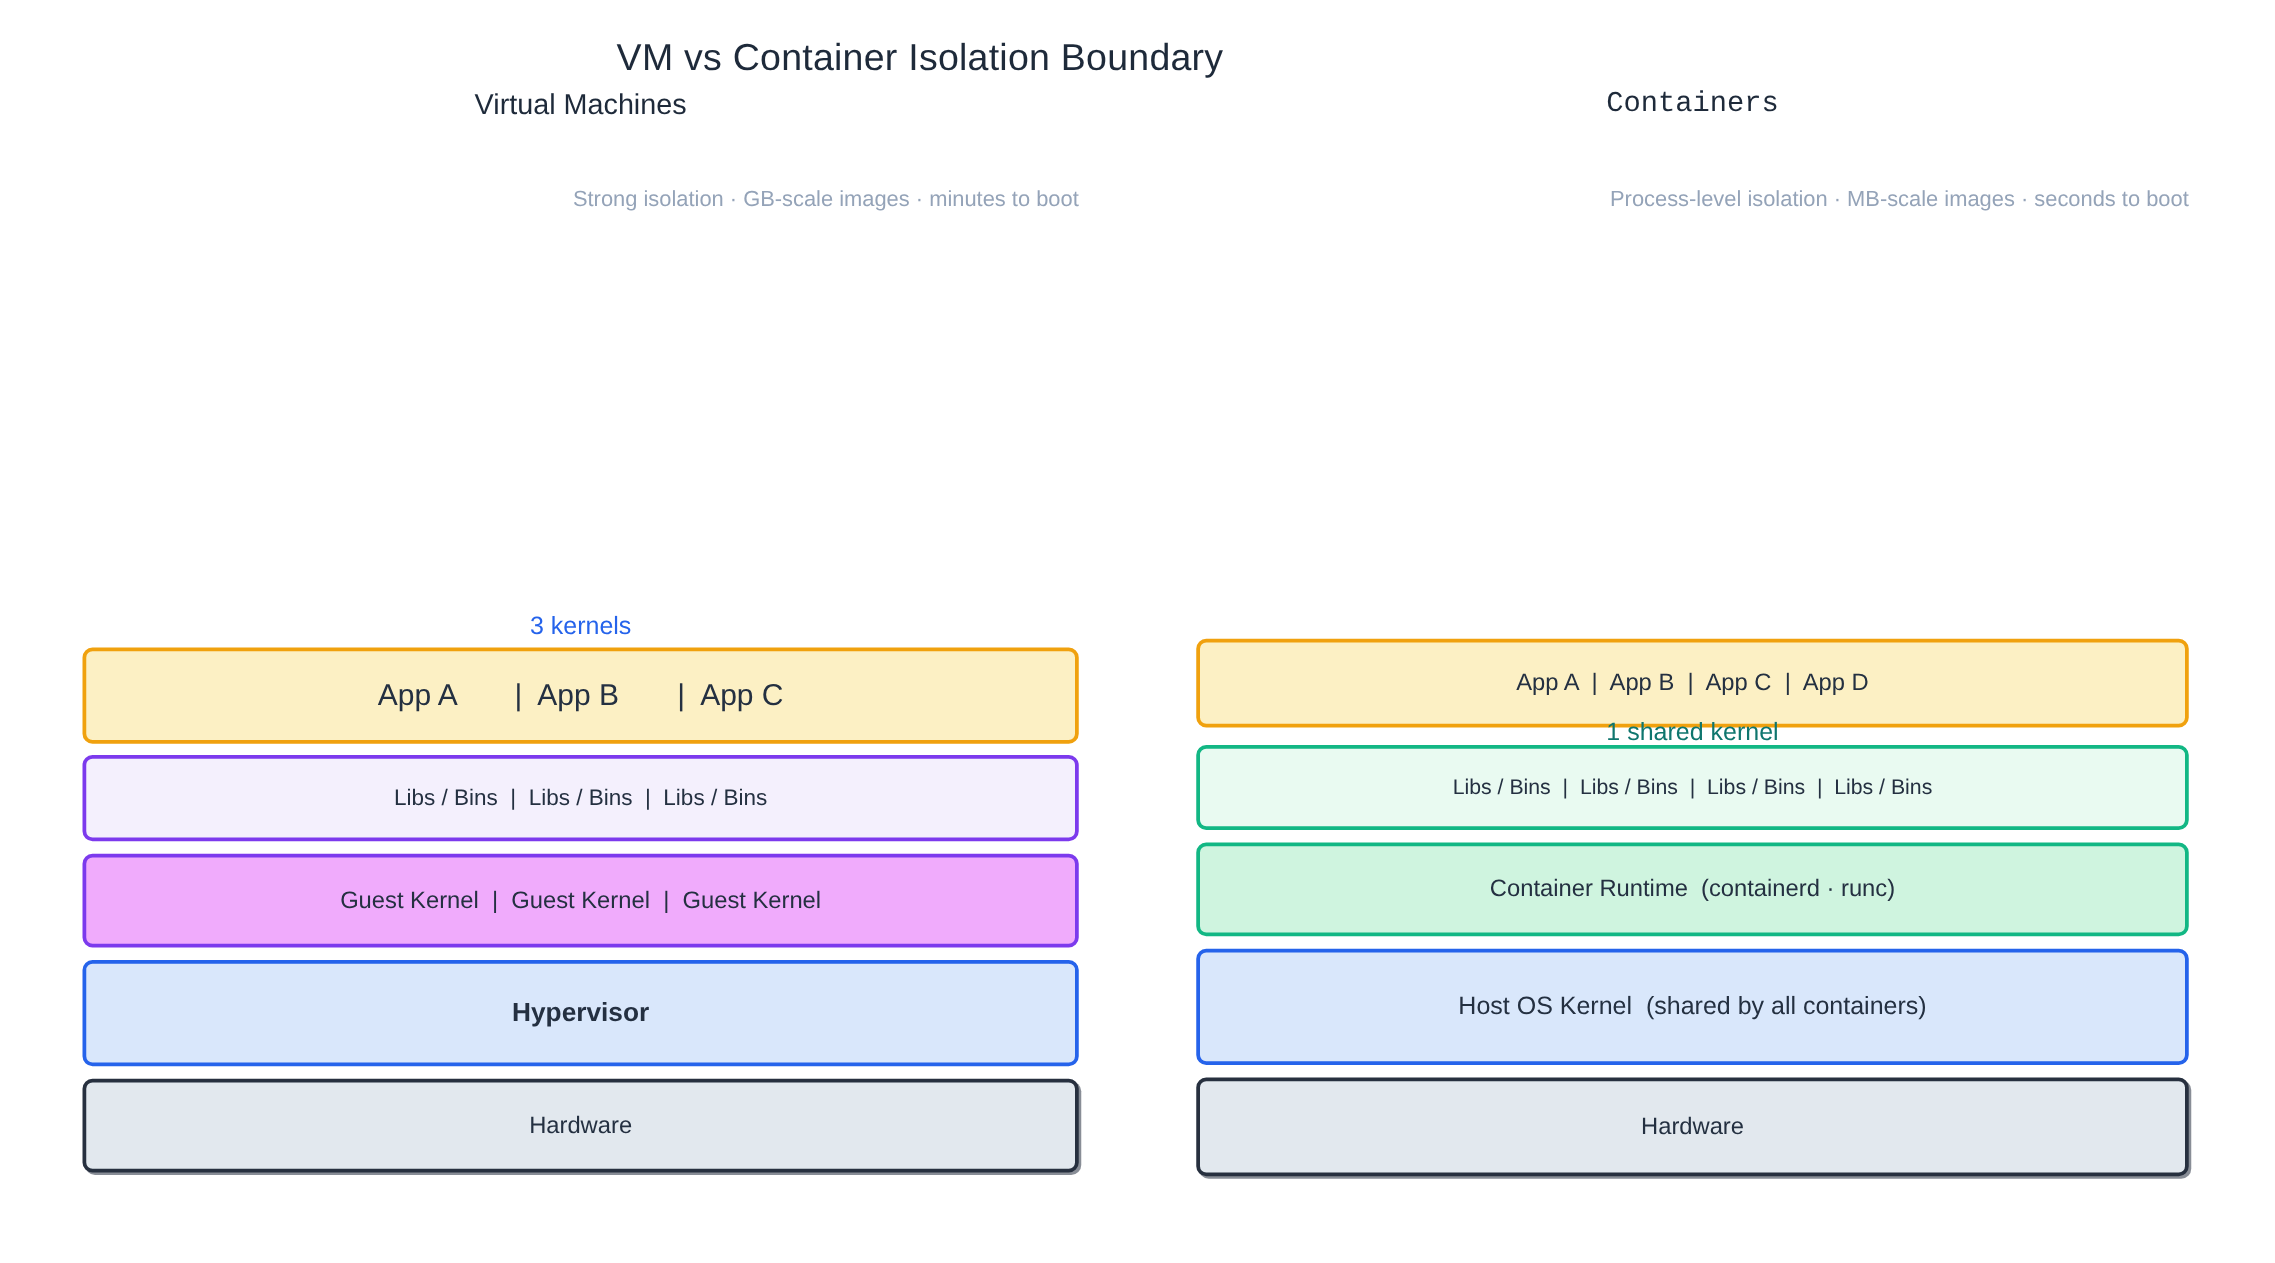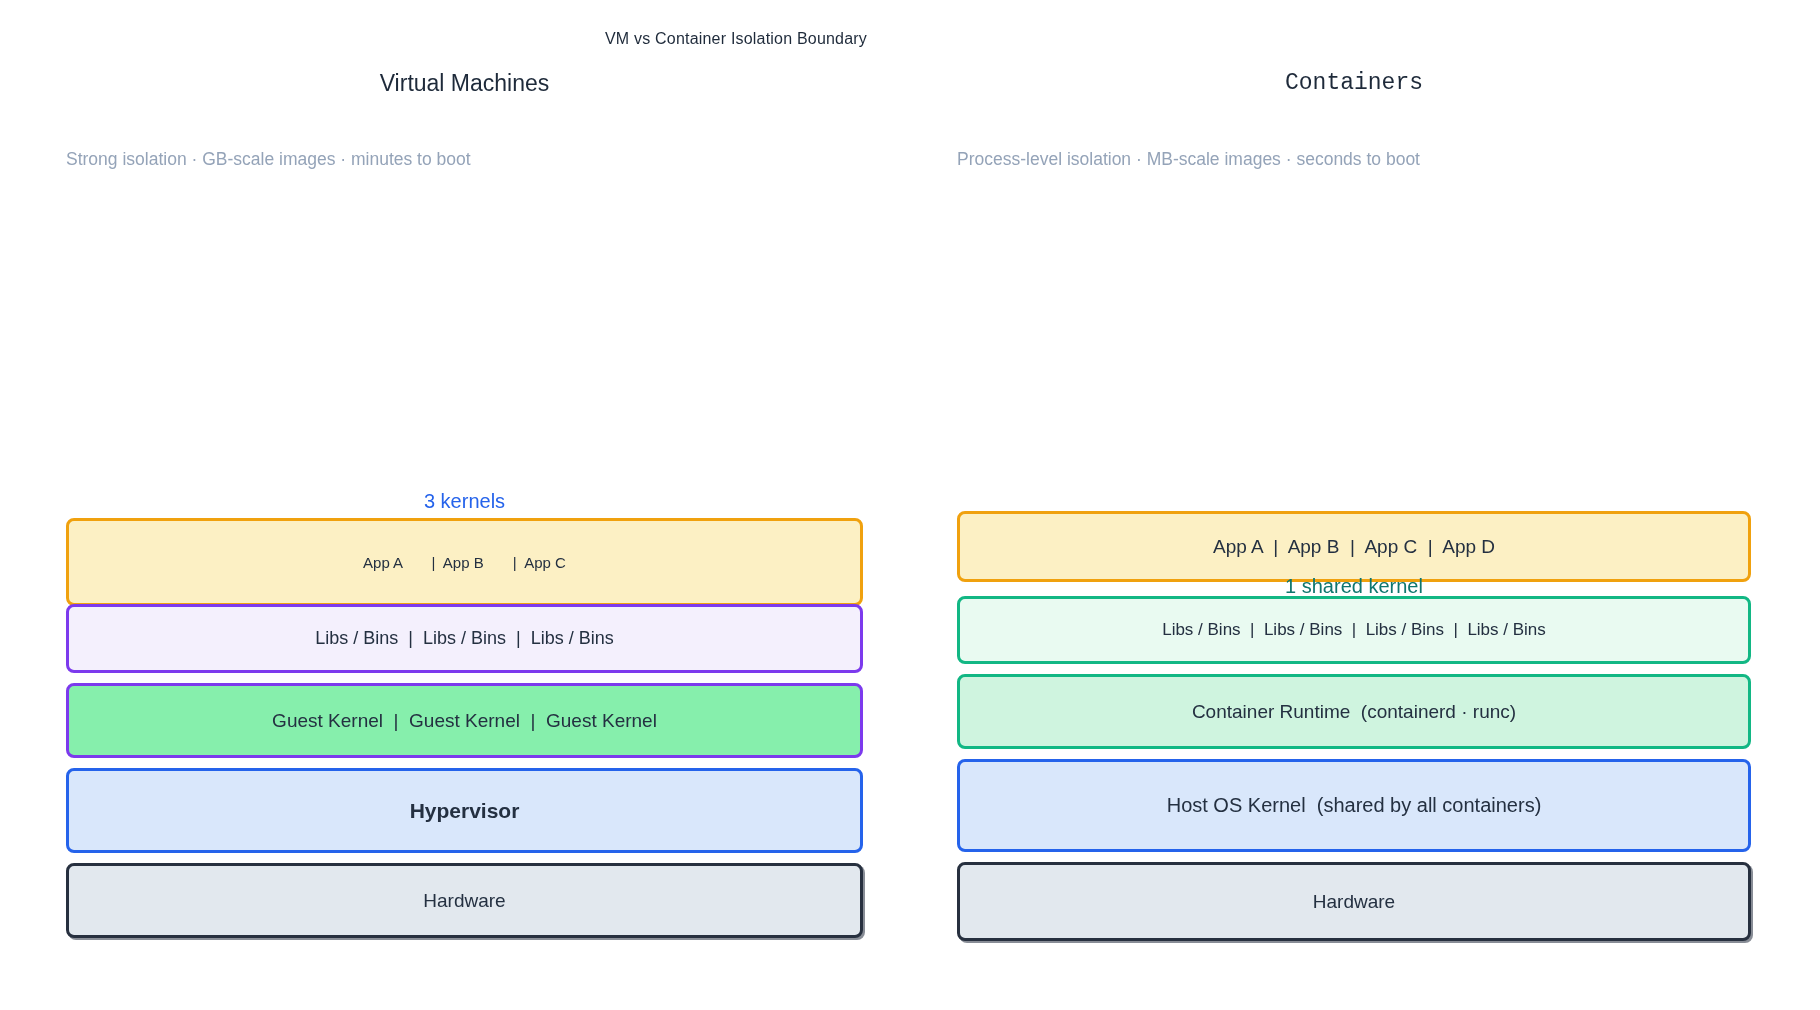--- a/index.html
+++ b/index.html
@@ -8,33 +8,33 @@
     width: 1820px;
     height: 1010px;
     background: #ffffff;
     font-family: "Liberation Sans", "DejaVu Sans", sans-serif;
     overflow: hidden;
   }
   .diagram-title {
     position: absolute;
     left: 0; top: 30px; width: 1472px;
     text-align: center;
-    font-size: 16px;
+    font-size: 30px;
     letter-spacing: 0.2px;
   }
   .col-header {
     position: absolute;
     top: 70px;
     text-align: center;
     font-size: 23px;
   }
   .col-subtitle {
     position: absolute;
     top: 149px;
-    text-align: left;
+    text-align: right;
     font-size: 17.5px;
   }
   .vm-span  { left: 66px;  width: 797px; }
   .ct-span  { left: 957px; width: 794px; }
 
   .annotation {
     position: absolute;
     text-align: center;
     font-size: 20px;
     z-index: 3;
@@ -48,21 +48,21 @@
     border-style: solid;
     border-width: 3px;
     border-radius: 8px;
     display: flex;
     align-items: center;
     justify-content: center;
     white-space: pre;
     z-index: 1;
   }
   
-  .vm-apps    { left: 66px; width: 797px; top: 518px; height: 88px; font-size: 15px; }
+  .vm-apps    { left: 66px; width: 797px; top: 518px; height: 77px; font-size: 24px; }
   .vm-libs    { left: 66px; width: 797px; top: 604px; height: 69px; font-size: 18px; }
   .vm-guest   { left: 66px; width: 797px; top: 683px; height: 75px; font-size: 19px; }
   .vm-hyp     { left: 66px; width: 797px; top: 768px; height: 85px; font-size: 21px; }
   .vm-hw      { left: 66px; width: 797px; top: 863px; height: 75px; font-size: 19px; }
   
   .ct-apps    { left: 957px; width: 794px; top: 511px; height: 71px; font-size: 19px; }
   .ct-libs    { left: 957px; width: 794px; top: 596px; height: 68px; font-size: 17px; }
   .ct-runtime { left: 957px; width: 794px; top: 674px; height: 75px; font-size: 19px; }
   .ct-host    { left: 957px; width: 794px; top: 759px; height: 93px; font-size: 20px; }
   .ct-hw      { left: 957px; width: 794px; top: 862px; height: 79px; font-size: 19px; }
@@ -79,21 +79,21 @@
   <div class="col-header vm-span" style="color: rgb(30, 42, 58);">Virtual Machines</div>
 
   <div class="col-subtitle vm-span" style="color: rgb(148, 163, 184);">Strong isolation · GB-scale images · minutes to boot</div>
 
   <div class="annotation vm-annotation vm-span" style="color: rgb(37, 99, 235);">3 kernels</div>
 
   <div class="box vm-apps" style="background: rgb(252, 240, 196); border-color: rgb(240, 161, 14); color: rgb(36, 48, 65);">App A       |  App B       |  App C</div>
 
   <div class="box vm-libs" style="background: rgb(244, 240, 253); border-color: rgb(124, 58, 237); color: rgb(36, 48, 65);">Libs / Bins  |  Libs / Bins  |  Libs / Bins</div>
 
-  <div class="box vm-guest" style="background: #86efac; border-color: rgb(124, 58, 237); color: rgb(36, 48, 65);">Guest Kernel  |  Guest Kernel  |  Guest Kernel</div>
+  <div class="box vm-guest" style="background: #f0abfc; border-color: rgb(124, 58, 237); color: rgb(36, 48, 65);">Guest Kernel  |  Guest Kernel  |  Guest Kernel</div>
 
   <div class="box vm-hyp" style="background: rgb(217, 231, 251); border-color: rgb(37, 99, 235); color: rgb(36, 48, 65); font-weight: bold;">Hypervisor</div>
 
   <div class="box vm-hw hw-shadow" style="background: rgb(226, 232, 238); border-color: rgb(39, 48, 63); color: rgb(36, 48, 65);">Hardware</div>
 
   <div class="col-header ct-span" style="color: rgb(30, 42, 58); font-family: Liberation Mono, monospace;">Containers</div>
 
   <div class="col-subtitle ct-span" style="color: rgb(148, 163, 184);">Process-level isolation · MB-scale images · seconds to boot</div>
 
   <div class="annotation ct-annotation ct-span" style="color: #0f766e;">1 shared kernel</div>

